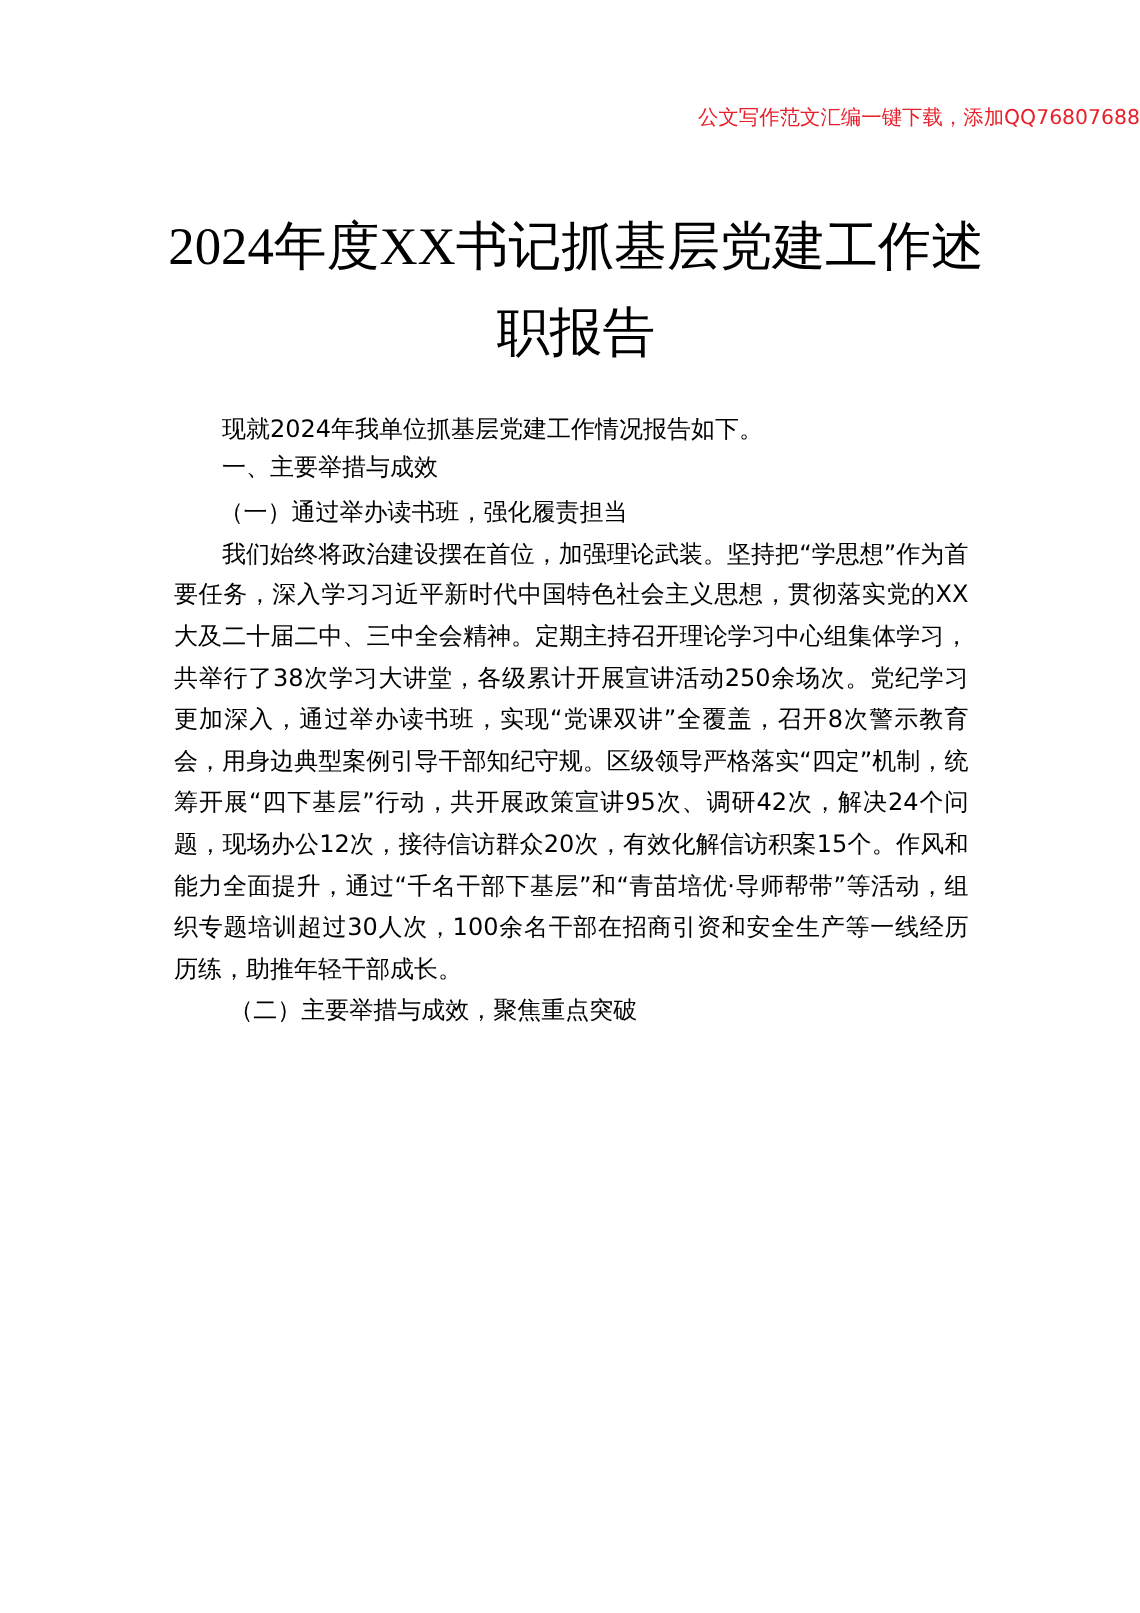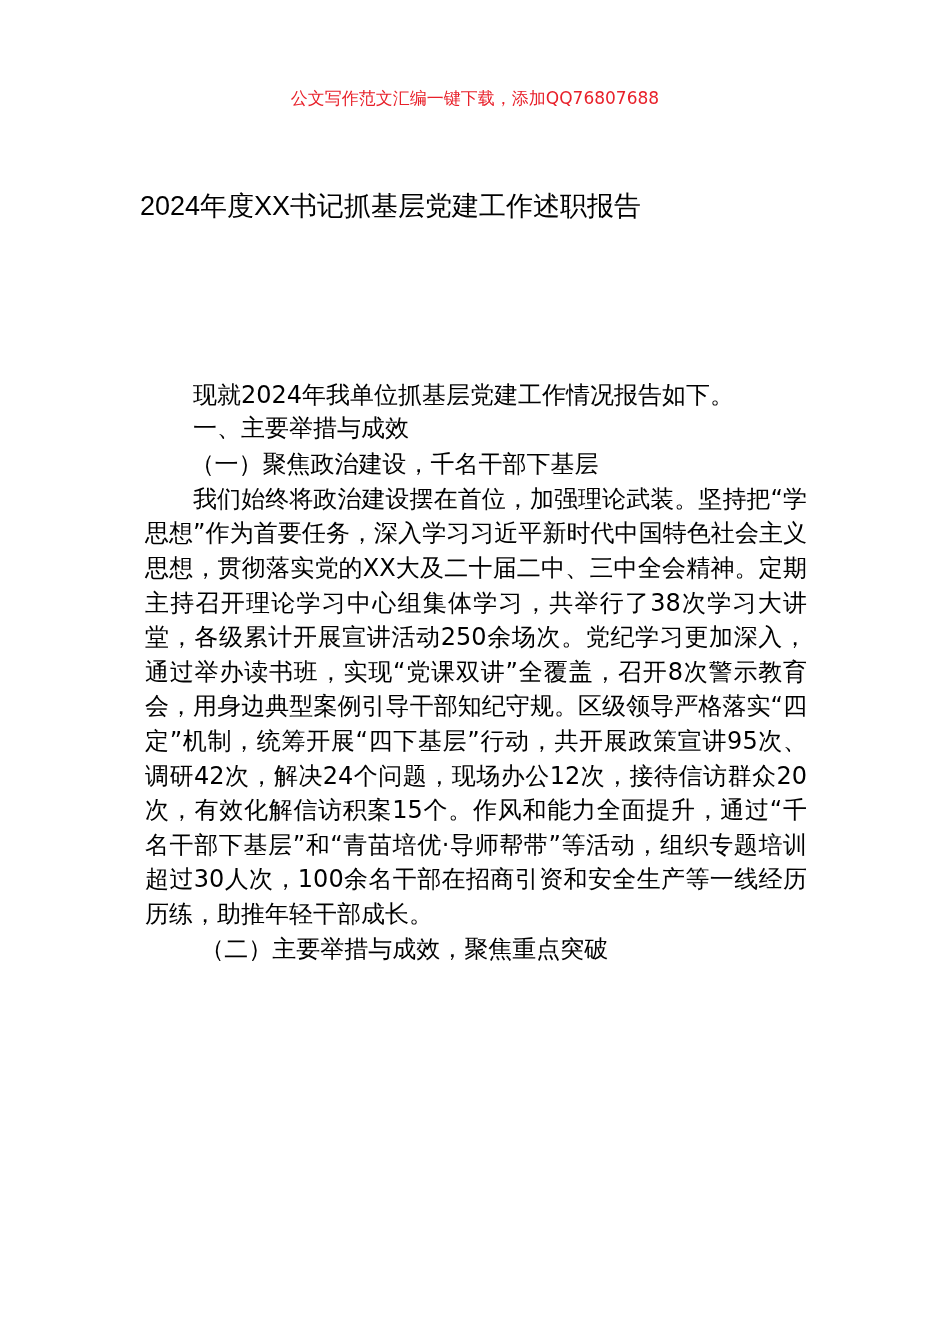--- a/index.html
+++ b/index.html
@@ -13,48 +13,47 @@
       position: relative;
       overflow: hidden;
       font-family: "DejaVu Sans", "Liberation Sans", sans-serif;
       color: #000000;
     }
     .watermark {
       position: absolute;
       top: 84px;
       left: 0;
       width: 950px;
-      text-align: center;
+      text-align: right;
       color: #e8202a;
       font-size: 17px;
       line-height: 28px;
       font-family: "DejaVu Sans", "Liberation Sans", sans-serif;
     }
     .title {
       position: absolute;
       top: 170px;
       left: 140px;
       width: 680px;
-      text-align: left;
-      font-size: 27px;
+      text-align: center;
+      font-size: 44px;
       line-height: 72px;
-      font-family: Liberation Sans, sans-serif;
+      font-family: Liberation Serif, serif;
       font-weight: normal;
       margin: 0;
     }
     .content {
       position: absolute;
       top: 340px;
       left: 145px;
       width: 662px;
-      font-size: 24px;
+      font-size: 20px;
       line-height: 34.6px;
       text-align: justify;
       text-justify: inter-character;
-      margin-top: 38px;
     }
     .content p {
       margin: 0;
       text-indent: 2em;
     }
     .content p.h1 {
       text-indent: 2em;
       font-family: Liberation Mono, monospace;
     }
     .content p.h2 {
@@ -67,16 +66,16 @@
 </head>
 <body>
 
 <div class="watermark">公文写作范文汇编一键下载，添加QQ76807688</div>
 
 <h1 class="title">2024年度XX书记抓基层党建工作述职报告</h1>
 
 <div class="content">
   <p>现就2024年我单位抓基层党建工作情况报告如下。</p>
   <p class="h1">一、主要举措与成效</p>
-  <p class="h2">（一）聚焦政治建设，千名干部下基层</p>
+  <p class="h2">（一）通过举办读书班，强化履责担当</p>
   <p>我们始终将政治建设摆在首位，加强理论武装。坚持把“学思想”作为首要任务，深入学习习近平新时代中国特色社会主义思想，贯彻落实党的XX大及二十届二中、三中全会精神。定期主持召开理论学习中心组集体学习，共举行了38次学习大讲堂，各级累计开展宣讲活动250余场次。党纪学习更加深入，通过举办读书班，实现“党课双讲”全覆盖，召开8次警示教育会，用身边典型案例引导干部知纪守规。区级领导严格落实“四定”机制，统筹开展“四下基层”行动，共开展政策宣讲95次、调研42次，解决24个问题，现场办公12次，接待信访群众20次，有效化解信访积案15个。作风和能力全面提升，通过“千名干部下基层”和“青苗培优·导师帮带”等活动，组织专题培训超过30人次，100余名干部在招商引资和安全生产等一线经历历练，助推年轻干部成长。</p>
   <p class="h2b">（二）主要举措与成效，聚焦重点突破</p>
 </div>
 
 </body></html>

